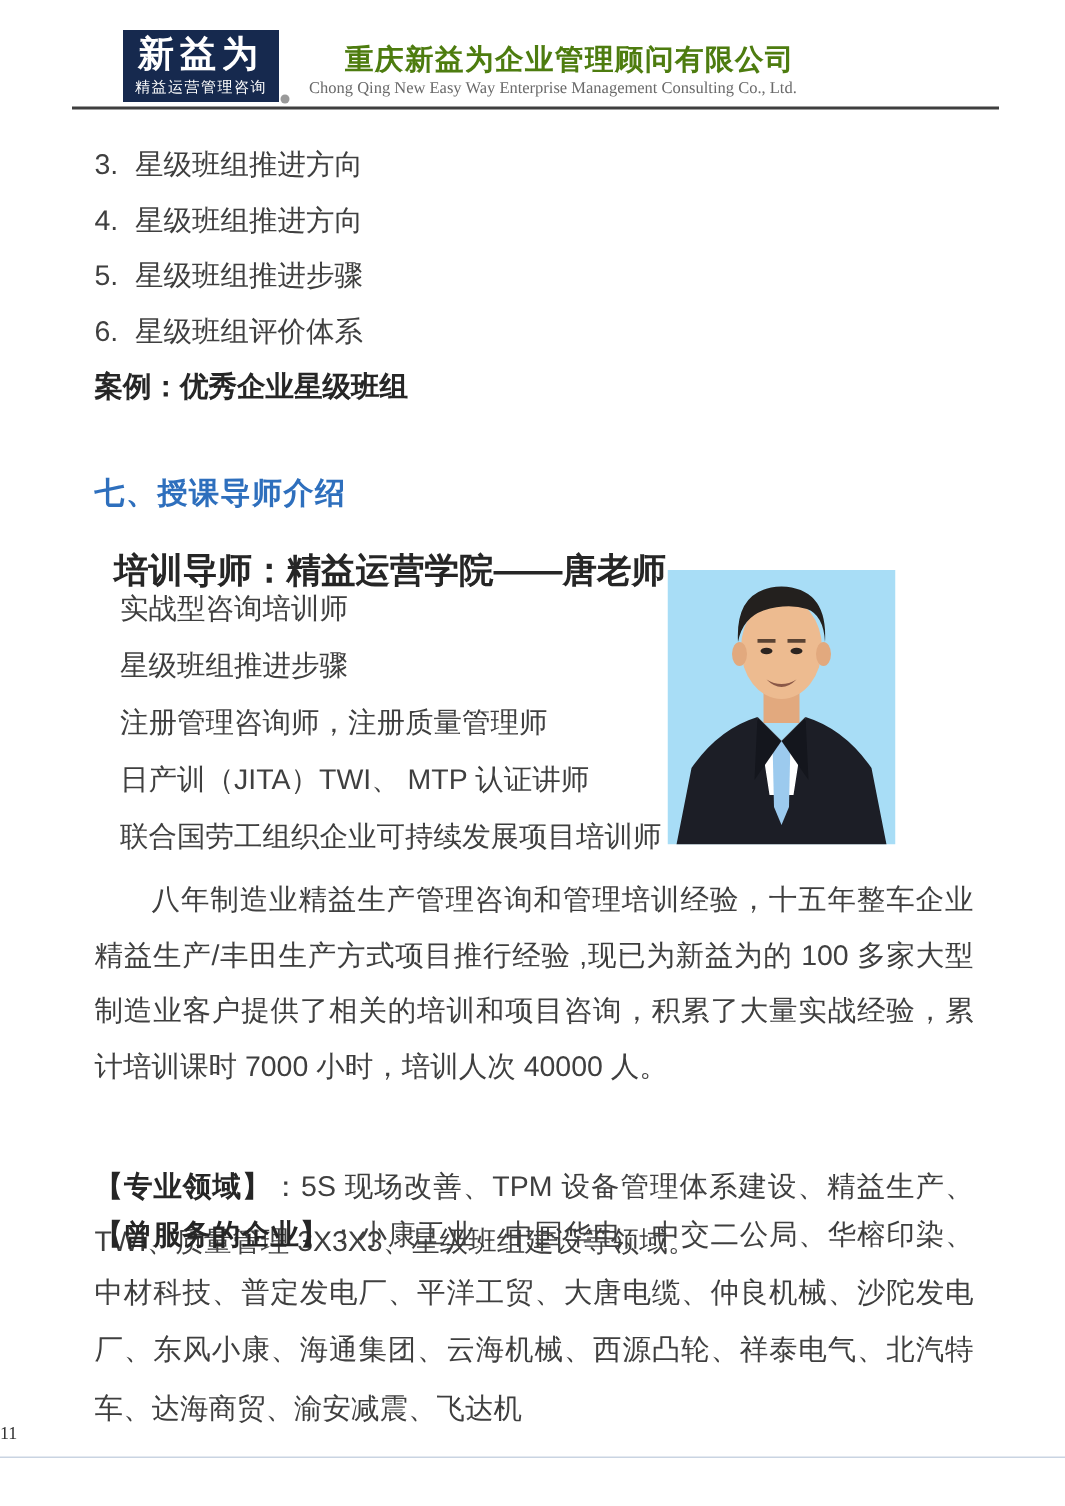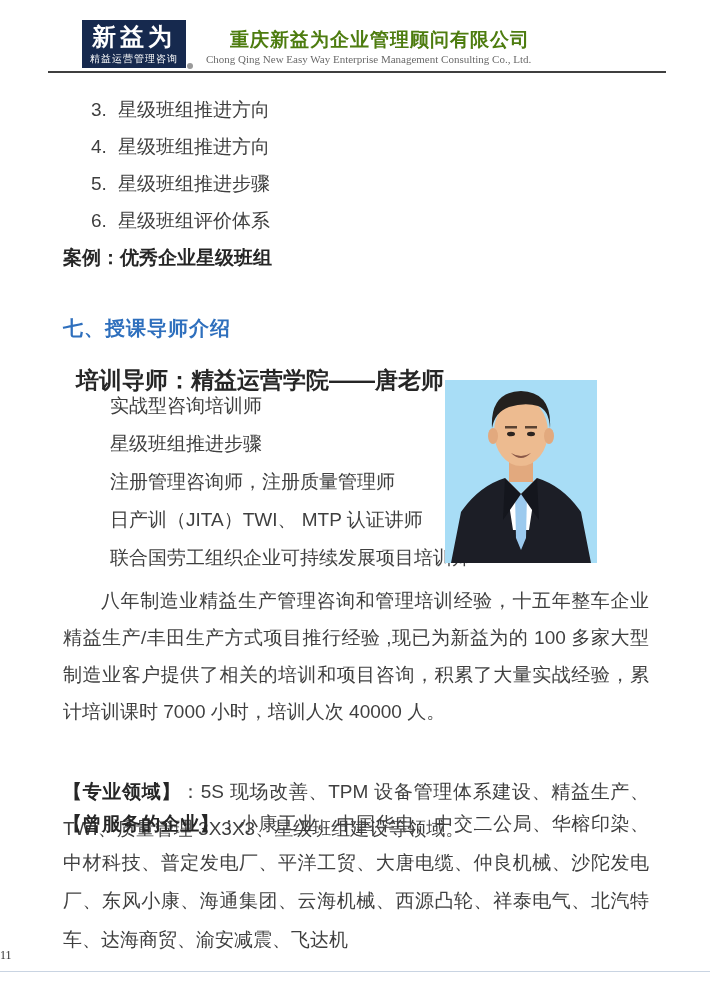--- a/index.html
+++ b/index.html
@@ -10,28 +10,28 @@
   
   .logo-box { left:82px; top:20px; width:104px; height:48px; background:#16294e; color:#ffffff; text-align:center; }
   .logo-main { display:block; font-size:24px; font-weight:bold; letter-spacing:4px; line-height:33px; }
   .logo-sub { display:block; font-size:10px; letter-spacing:1px; line-height:12px; }
   .reg-dot { position:absolute; right:-7px; bottom:-1px; width:6px; height:6px; border-radius:50%; background:#9a9a9a; }
   .company-cn { left:230px; top:27px; font-size:19px; font-weight:bold; color:#4d7c0f; letter-spacing:1px; }
   .company-en { left:206px; top:53px; font-size:11px; font-family:"Liberation Serif", serif; color:#6a6a6a; }
   .header-rule { left:48px; width:618px; top:71px; height:2px; background:#3f3f3f; }
 
   
-  .list-item { left:63px; font-size:19px; color:#3f3f3f; white-space:nowrap;margin-left:28px; }
+  .list-item { left:63px; font-size:19px; color:#3f3f3f; white-space:nowrap; }
   .list-num { display:inline-block; width:27px; }
   .case-label { left:63px; top:245px; font-size:19px; font-weight:bold; color:#262626; }
 
   
   .section-heading { left:63px; top:315px; font-size:20px; font-weight:bold; color:#2e6fbd; letter-spacing:1px; }
   .trainer-title { left:76px; top:365px; font-size:23px; font-weight:bold; color:#262626; }
-  .credential { left:110px; font-size:19px; color:#3f3f3f; white-space:nowrap; }
+  .credential { left:80px; font-size:19px; color:#3f3f3f; white-space:nowrap; }
 
   .photo { left:445px; top:380px; width:152px; height:183px; }
 
   .para { left:63px; width:586px; font-size:19px; line-height:37px; color:#3f3f3f; text-align:justify; }
   .para .lead { font-weight:bold; color:#262626; }
   .bio { top:582px; text-indent:38px; }
   .specialty { top:729px;margin-top:44px; }
   .clients { top:805px; line-height:38.5px; }
 
   

